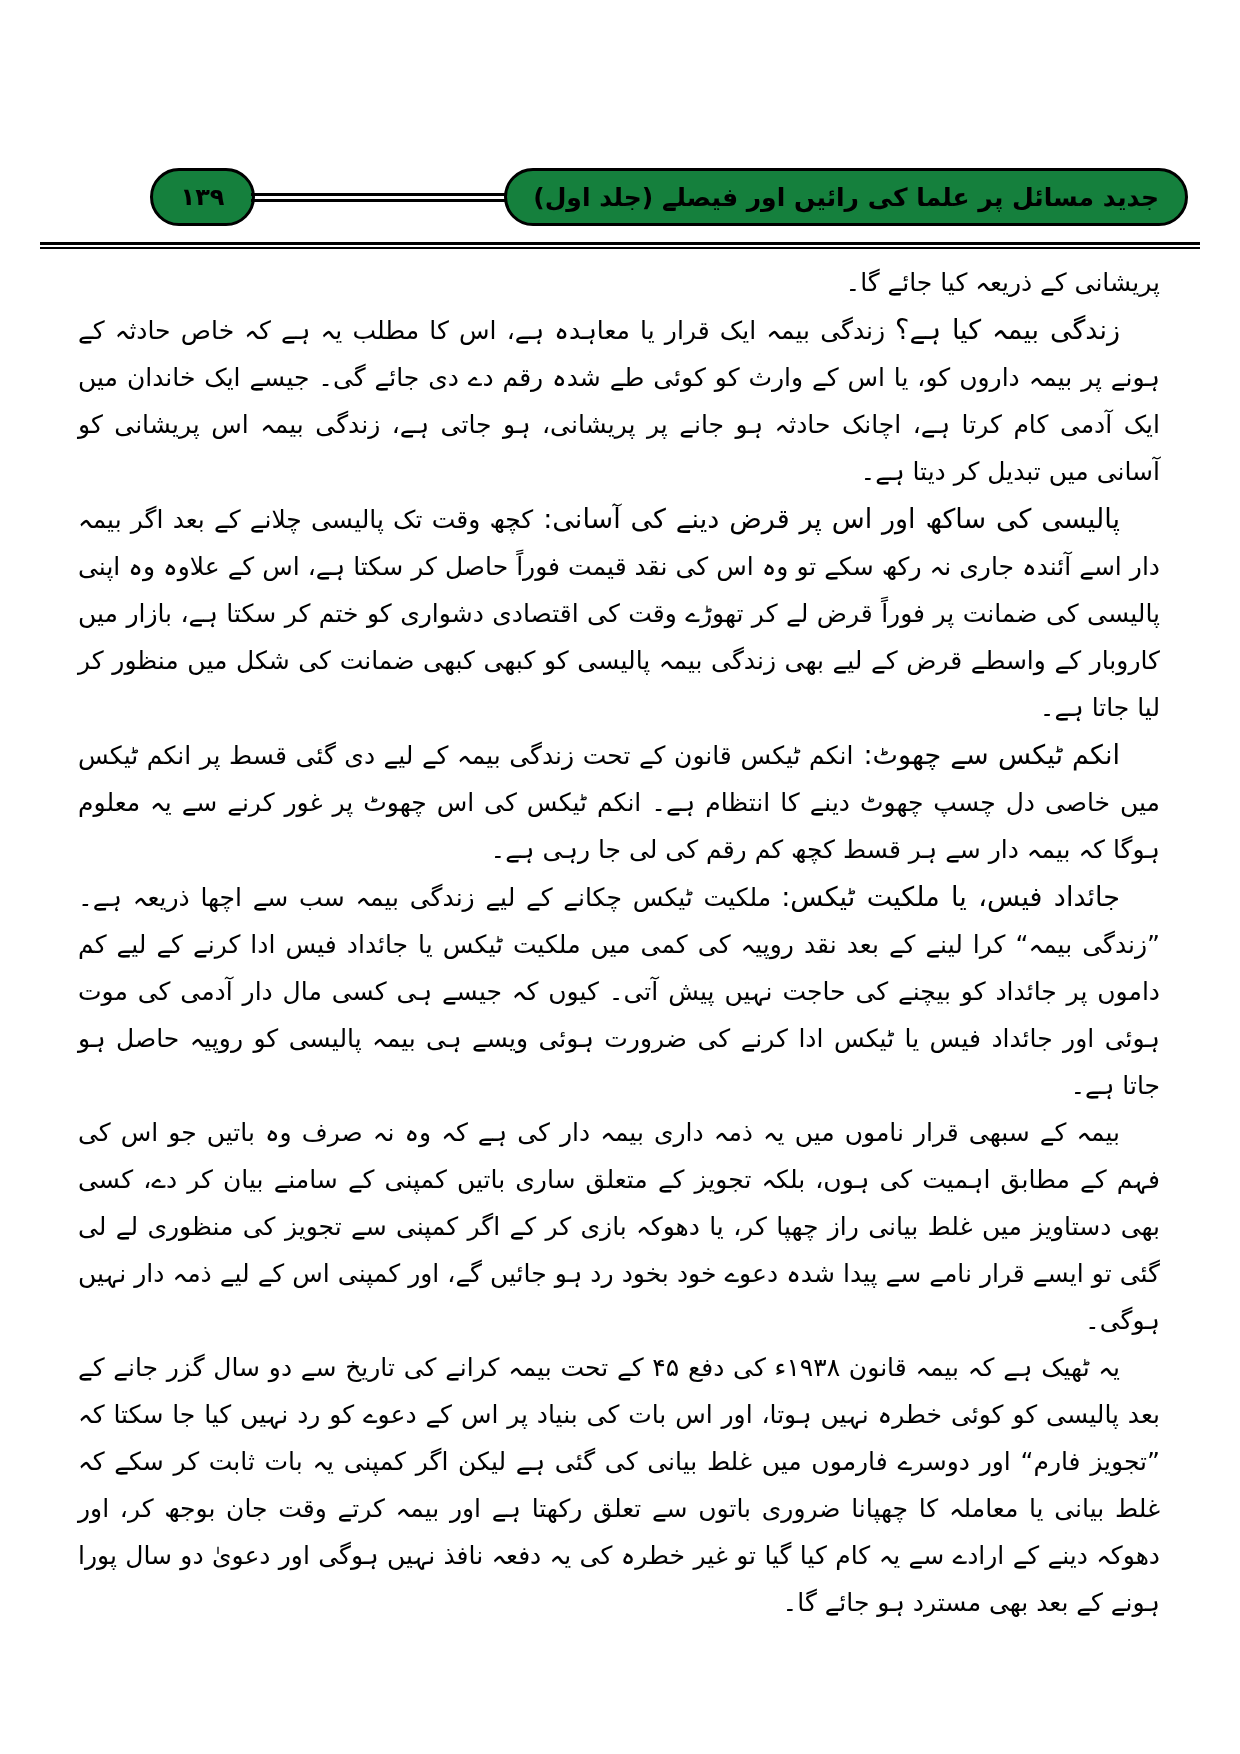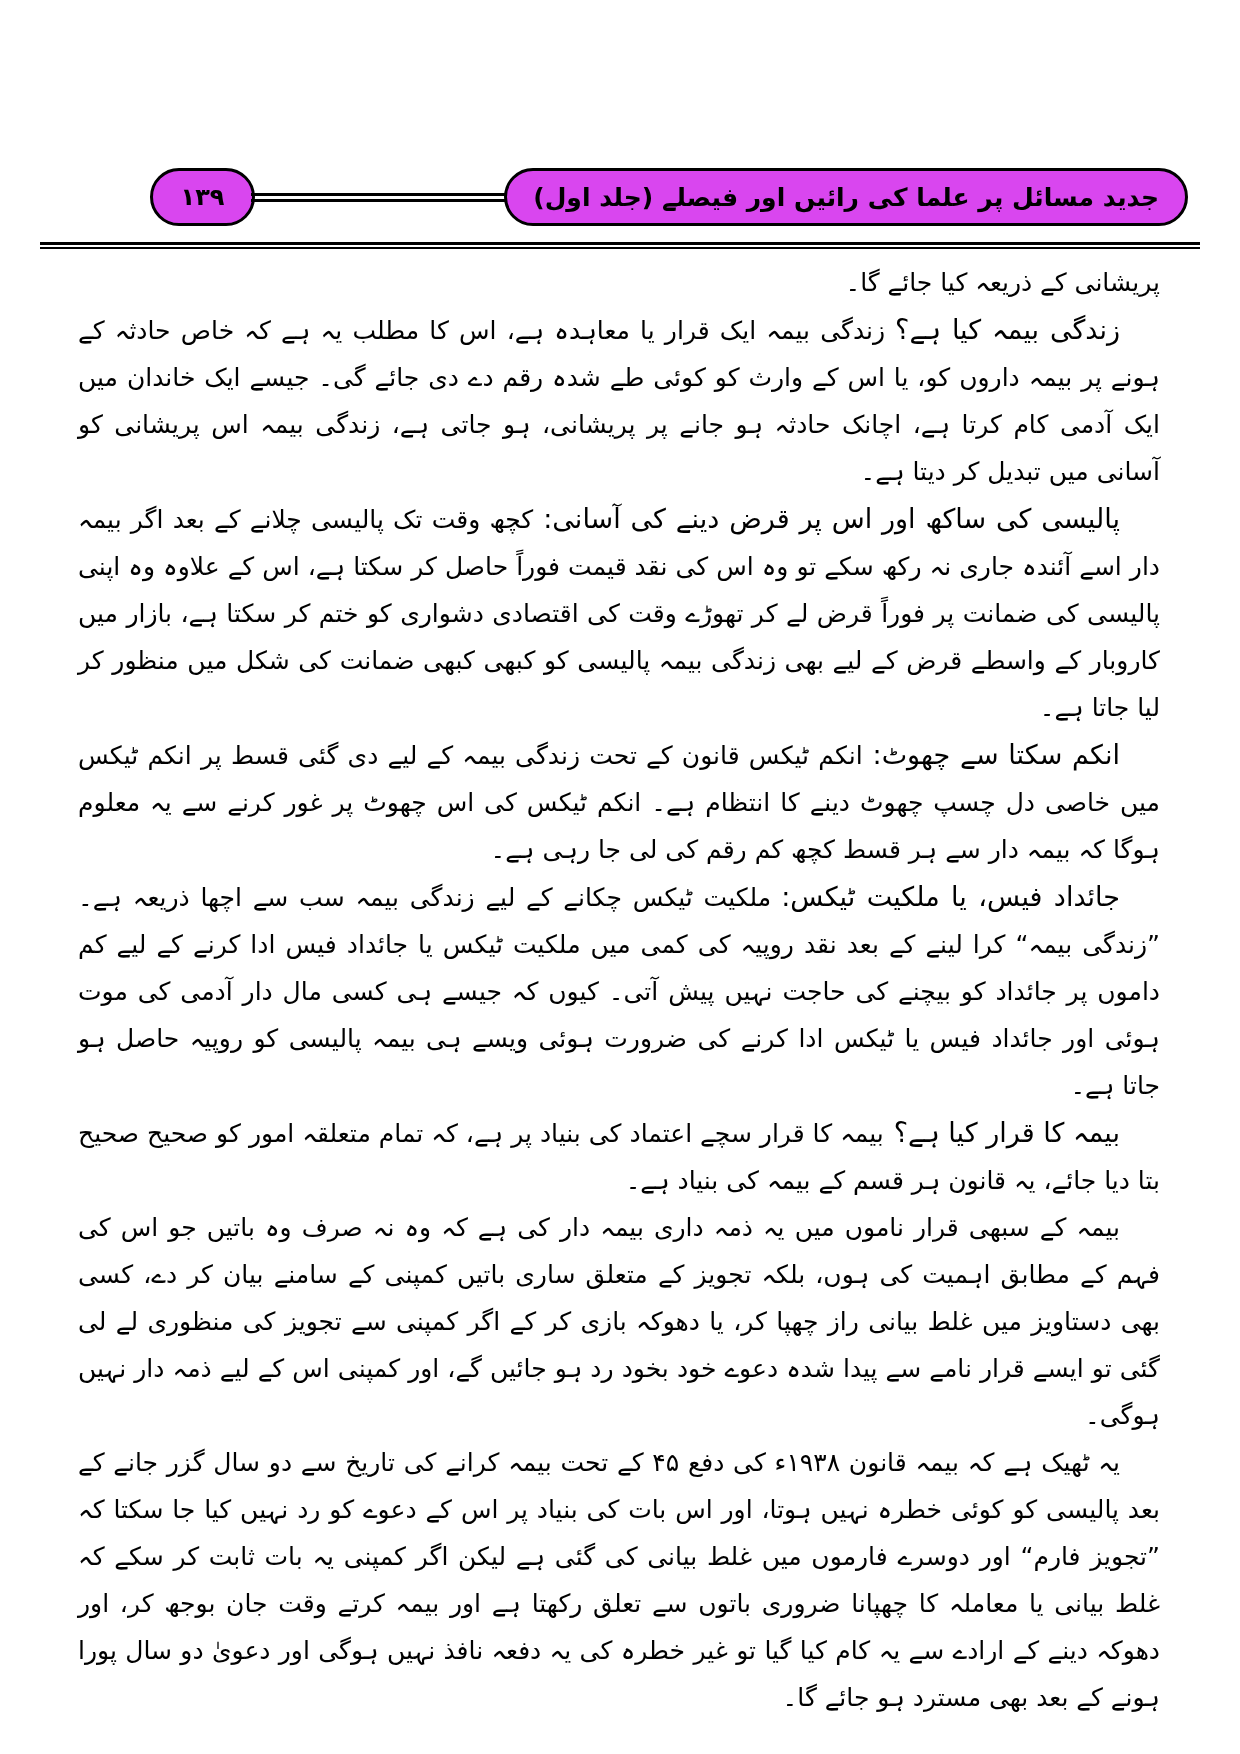--- a/index.html
+++ b/index.html
@@ -24,21 +24,21 @@
     align-items: stretch;
     margin: 168px 52px 0 150px;
     height: 58px;
   }
   .pill {
     display: flex;
     align-items: center;
     justify-content: center;
     border: 3px solid #000;
     border-radius: 30px;
-    background: #d946ef;
+    background: #15803d;
     box-sizing: border-box;
   }
   .pill-page {
     width: 105px;
     font-size: 24px;
     font-weight: bold;
   }
   .pill-title {
     min-width: 250px;
     padding: 12px 26px;
@@ -102,24 +102,23 @@
   <div class="double-rule"></div>
 
   <div class="body-text">
 
     <p>پریشانی کے ذریعہ کیا جائے گا۔</p>
 
     <p class="para-indent"><span class="section-heading">زندگی بیمہ کیا ہے؟</span><span>زندگی بیمہ ایک قرار یا معاہدہ ہے، اس کا مطلب یہ ہے کہ خاص حادثہ کے ہونے پر بیمہ داروں کو، یا اس کے وارث کو کوئی طے شدہ رقم دے دی جائے گی۔ جیسے ایک خاندان میں ایک آدمی کام کرتا ہے، اچانک حادثہ ہو جانے پر پریشانی، ہو جاتی ہے، زندگی بیمہ اس پریشانی کو آسانی میں تبدیل کر دیتا ہے۔</span></p>
 
     <p class="para-indent"><span class="section-heading">پالیسی کی ساکھ اور اس پر قرض دینے کی آسانی:</span><span>کچھ وقت تک پالیسی چلانے کے بعد اگر بیمہ دار اسے آئندہ جاری نہ رکھ سکے تو وہ اس کی نقد قیمت فوراً حاصل کر سکتا ہے، اس کے علاوہ وہ اپنی پالیسی کی ضمانت پر فوراً قرض لے کر تھوڑے وقت کی اقتصادی دشواری کو ختم کر سکتا ہے، بازار میں کاروبار کے واسطے قرض کے لیے بھی زندگی بیمہ پالیسی کو کبھی کبھی ضمانت کی شکل میں منظور کر لیا جاتا ہے۔</span></p>
 
-    <p class="para-indent"><span class="section-heading">انکم سکتا سے چھوٹ:</span><span>انکم ٹیکس قانون کے تحت زندگی بیمہ کے لیے دی گئی قسط پر انکم ٹیکس میں خاصی دل چسپ چھوٹ دینے کا انتظام ہے۔ انکم ٹیکس کی اس چھوٹ پر غور کرنے سے یہ معلوم ہوگا کہ بیمہ دار سے ہر قسط کچھ کم رقم کی لی جا رہی ہے۔</span></p>
+    <p class="para-indent"><span class="section-heading">انکم ٹیکس سے چھوٹ:</span><span>انکم ٹیکس قانون کے تحت زندگی بیمہ کے لیے دی گئی قسط پر انکم ٹیکس میں خاصی دل چسپ چھوٹ دینے کا انتظام ہے۔ انکم ٹیکس کی اس چھوٹ پر غور کرنے سے یہ معلوم ہوگا کہ بیمہ دار سے ہر قسط کچھ کم رقم کی لی جا رہی ہے۔</span></p>
 
     <p class="para-indent"><span class="section-heading">جائداد فیس، یا ملکیت ٹیکس:</span><span>ملکیت ٹیکس چکانے کے لیے زندگی بیمہ سب سے اچھا ذریعہ ہے۔ ”زندگی بیمہ“ کرا لینے کے بعد نقد روپیہ کی کمی میں ملکیت ٹیکس یا جائداد فیس ادا کرنے کے لیے کم داموں پر جائداد کو بیچنے کی حاجت نہیں پیش آتی۔ کیوں کہ جیسے ہی کسی مال دار آدمی کی موت ہوئی اور جائداد فیس یا ٹیکس ادا کرنے کی ضرورت ہوئی ویسے ہی بیمہ پالیسی کو روپیہ حاصل ہو جاتا ہے۔</span></p>
 
-    <p class="para-indent"><span class="section-heading">بیمہ کا قرار کیا ہے؟</span><span>بیمہ کا قرار سچے اعتماد کی بنیاد پر ہے، کہ تمام متعلقہ امور کو صحیح صحیح بتا دیا جائے، یہ قانون ہر قسم کے بیمہ کی بنیاد ہے۔</span></p>
 
     <p class="para-indent">بیمہ کے سبھی قرار ناموں میں یہ ذمہ داری بیمہ دار کی ہے کہ وہ نہ صرف وہ باتیں جو اس کی فہم کے مطابق اہمیت کی ہوں، بلکہ تجویز کے متعلق ساری باتیں کمپنی کے سامنے بیان کر دے، کسی بھی دستاویز میں غلط بیانی راز چھپا کر، یا دھوکہ بازی کر کے اگر کمپنی سے تجویز کی منظوری لے لی گئی تو ایسے قرار نامے سے پیدا شدہ دعوے خود بخود رد ہو جائیں گے، اور کمپنی اس کے لیے ذمہ دار نہیں ہوگی۔</p>
 
     <p class="para-indent">یہ ٹھیک ہے کہ بیمہ قانون ۱۹۳۸ء کی دفع ۴۵ کے تحت بیمہ کرانے کی تاریخ سے دو سال گزر جانے کے بعد پالیسی کو کوئی خطرہ نہیں ہوتا، اور اس بات کی بنیاد پر اس کے دعوے کو رد نہیں کیا جا سکتا کہ ”تجویز فارم“ اور دوسرے فارموں میں غلط بیانی کی گئی ہے لیکن اگر کمپنی یہ بات ثابت کر سکے کہ غلط بیانی یا معاملہ کا چھپانا ضروری باتوں سے تعلق رکھتا ہے اور بیمہ کرتے وقت جان بوجھ کر، اور دھوکہ دینے کے ارادے سے یہ کام کیا گیا تو غیر خطرہ کی یہ دفعہ نافذ نہیں ہوگی اور دعویٰ دو سال پورا ہونے کے بعد بھی مسترد ہو جائے گا۔</p>
 
   </div>
 </div>
 
 </body></html>

